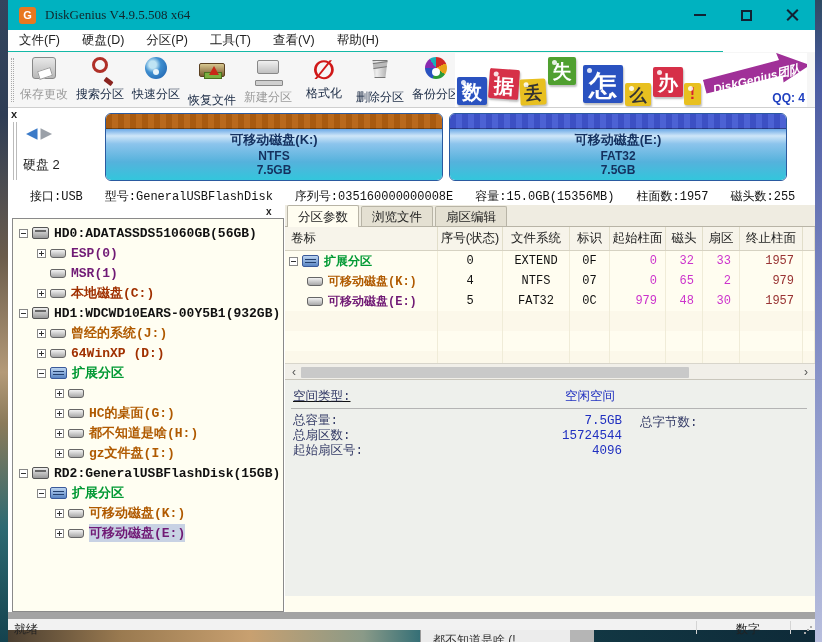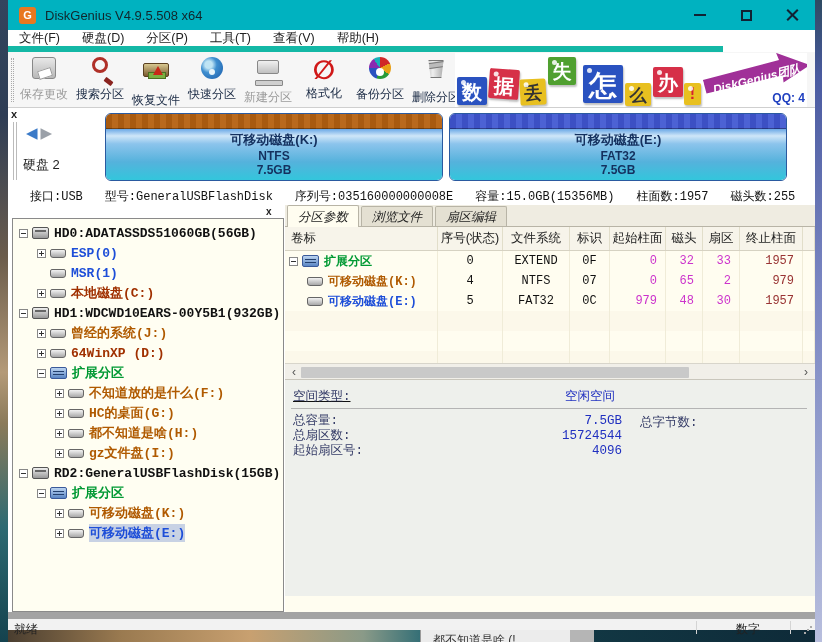--- a/index.html
+++ b/index.html
@@ -20,32 +20,32 @@
   .frag-win span { display:block; margin:2px 0 0 12px; font-size:12px; color:#333; white-space:nowrap; }
   .frag-gray { left:570px; top:630px; width:24px; height:12px; background:#b5b5b5; }
 
   
   .win { left:8px; top:0; width:807px; height:630px; background:#ffffff; }
 
   
   .titlebar { left:0; top:0; width:807px; height:30px; background:#00b2c0; display:flex; align-items:center; }
   .app-icon { width:17px; height:17px; margin-left:11px; background:#e87820; border-radius:3px;
     color:#fff; font-weight:bold; font-size:11px; line-height:17px; text-align:center; }
-  .title-text { margin-left:9px; font-size:13px; color:#10262b; }
+  .title-text { margin-left:9px; font-size:13px; color:#10262b;font-family:Liberation Serif, serif; }
   .winbtns { position:absolute; right:0; top:0; height:30px; display:flex; }
   .winbtn { width:46px; height:30px; display:flex; align-items:center; justify-content:center; }
   .g-min { width:12px; height:2px; background:#123; }
   .g-max { width:11px; height:11px; border:2px solid #123; }
   .g-close { position:relative; width:13px; height:13px; }
   .g-close::before,.g-close::after { content:""; position:absolute; left:-1px; top:5px; width:15px; height:2px; background:#123; }
   .g-close::before { transform:rotate(45deg); } .g-close::after { transform:rotate(-45deg); }
 
   
   .menubar { left:0; top:30px; width:715px; height:22px; background:#fff; display:flex; align-items:center;
-    border-bottom:6px solid #14b8a6; }
+    border-bottom:1px solid #14b8a6; }
   .menu-item { padding:0 11px; font-size:12.5px; color:#222; }
 
   
   .toolbar { left:0; top:52px; width:807px; height:56px; background:#f6f6f6; border-bottom:1px solid #cfcfcf; }
   .tb-grip { position:absolute; left:3px; top:6px; width:3px; height:44px;
     border-left:1px dotted #aaa; border-right:1px dotted #aaa; }
   .tb-btns { position:absolute; left:8px; top:2px; display:flex; }
   .tb-btn { width:56px; height:52px; text-align:center; }
   .tb-ico { width:30px; height:28px; margin:2px auto 1px auto; position:relative; }
   .tb-label { font-size:12px; color:#1a2a44; }
@@ -113,28 +113,28 @@
   .exp::before,.exp.minus::before { content:""; position:absolute; left:1px; top:3px; width:5px; height:1px; background:#333; }
   .exp.plus::after { content:""; position:absolute; left:3px; top:1px; width:1px; height:5px; background:#333; }
   .exp.none { border:none; background:transparent; }
   .exp.none::before { display:none; }
   .ico-disk { width:17px; height:12px; border:1px solid #555; border-radius:2px; background:linear-gradient(#eee,#999); margin-right:5px; position:relative; flex:none; }
   .ico-disk::after { content:""; position:absolute; left:2px; top:2px; width:11px; height:2px; background:#666; }
   .ico-ext { width:17px; height:12px; border:1px solid #3a5a9a; border-radius:2px; background:linear-gradient(#bcd4f0,#5a86c4); margin-right:5px; position:relative; flex:none; }
   .ico-ext::after { content:""; position:absolute; left:2px; top:3px; width:11px; height:1px; background:#23406e; box-shadow:0 3px 0 #23406e; }
   .ico-drive { width:16px; height:9px; border:1px solid #666; border-radius:2px 2px 3px 3px; background:linear-gradient(#f2f2f2,#a8a8a8); margin-right:5px; flex:none; }
   .lvl0 { padding-left:4px; } .lvl1 { padding-left:22px; } .lvl2 { padding-left:40px; }
-  .c-black { color:#111; } .c-blue { color:#1d4ed8; } .c-red { color:#a03000; }
+  .c-black { color:#111; } .c-blue { color:#701a75; } .c-red { color:#a03000; }
   .c-orange { color:#b05a00; } .c-green { color:#009933; }
   .sel { background:#c8d2e4; }
 
   
   .rpanel { left:277px; top:205px; width:530px; height:407px; background:#fffdf0; }
   .tabbar { height:22px; background:#efece1; border-bottom:1px solid #b8b4a6; display:flex; align-items:flex-end; }
-  .tab { height:20px; line-height:20px; padding:0 10px; font-size:12.5px; color:#222; border:1px solid #b8b4a6; border-bottom:none; margin-left:2px; background:#e4e0d2; border-radius:2px 2px 0 0;font-style:italic; }
+  .tab { height:20px; line-height:20px; padding:0 10px; font-size:12.5px; color:#222; border:1px solid #b8b4a6; border-bottom:none; margin-left:2px; background:#e4e0d2; border-radius:2px 2px 0 0; }
   .tab.active { background:#fffdf0; height:22px; line-height:22px; margin-bottom:-1px; }
   .tgrid { display:grid; grid-template-columns:153px 65px 67px 40px 56px 37px 37px 63px 1fr; }
   .thead { height:24px; background:#f7f4ea; border-bottom:1px solid #d6d2c2; }
   .thead > div { display:flex; align-items:center; justify-content:center; font-size:12.5px; color:#222; border-right:1px solid #e2deca; }
   .thead > div:first-child { justify-content:flex-start; padding-left:6px; }
   .trow { height:20px; background:#fffdf0; }
   .trow > div { display:flex; align-items:center; border-right:1px solid #f0ecd8; font-family:"Liberation Mono",monospace; font-size:12px; }
   .cell-label { padding-left:4px; font-weight:bold; font-size:13px; white-space:nowrap; overflow:hidden; }
   .cell-c { justify-content:center; }
   .cell-r { justify-content:flex-end; padding-right:8px; }
@@ -219,51 +219,51 @@
           <div class="tb-label">保存更改</div>
         </div>
         <div class="tb-btn">
           <div class="tb-ico">
               <div class="i-search"></div>
             </div>
           <div class="tb-label">搜索分区</div>
         </div>
         <div class="tb-btn">
           <div class="tb-ico">
+              <div class="i-cd"></div>
+            </div>
+          <div class="tb-label">快速分区</div>
+        </div>
+        <div class="tb-btn">
+          <div class="tb-ico">
               <div class="i-recover"></div>
             </div>
           <div class="tb-label">恢复文件</div>
-        </div>
-        <div class="tb-btn">
-          <div class="tb-ico">
-              <div class="i-cd"></div>
-            </div>
-          <div class="tb-label">快速分区</div>
         </div>
         <div class="tb-btn disabled">
           <div class="tb-ico">
               <div class="i-laptop"></div>
             </div>
           <div class="tb-label">新建分区</div>
         </div>
         <div class="tb-btn">
           <div class="tb-ico i-format">∅</div>
           <div class="tb-label">格式化</div>
         </div>
         <div class="tb-btn">
           <div class="tb-ico">
+              <div class="i-trash"></div>
+            </div>
+          <div class="tb-label">删除分区</div>
+        </div>
+        <div class="tb-btn">
+          <div class="tb-ico">
               <div class="i-pie"></div>
             </div>
           <div class="tb-label">备份分区</div>
-        </div>
-        <div class="tb-btn">
-          <div class="tb-ico">
-              <div class="i-trash"></div>
-            </div>
-          <div class="tb-label">删除分区</div>
         </div>
       </div>
 
       <div class="ad">
         <div class="tag t-blue" style="left:2px;top:24px;width:30px;height:28px;font-size:20px;line-height:30px;">数</div>
         <div class="tag t-red" style="left:34px;top:16px;width:30px;height:30px;font-size:20px;line-height:34px;transform:rotate(4deg);">据</div>
         <div class="tag t-yellow" style="left:65px;top:26px;width:26px;height:26px;font-size:18px;line-height:28px;transform:rotate(-3deg);">丢</div>
         <div class="tag t-green" style="left:93px;top:4px;width:28px;height:28px;font-size:19px;line-height:30px;">失</div>
         <div class="tag t-blue" style="left:128px;top:12px;width:40px;height:38px;font-size:28px;line-height:42px;">怎</div>
         <div class="tag t-yellow" style="left:170px;top:30px;width:26px;height:23px;font-size:17px;line-height:25px;">么</div>
@@ -349,21 +349,20 @@
           <span>64WinXP (D:)</span>
         </div>
       <div class="tree-item lvl1 c-green">
           <span class="exp minus"></span>
           <span class="ico-ext"></span>
           <span>扩展分区</span>
         </div>
       <div class="tree-item lvl2 c-orange">
           <span class="exp plus"></span>
           <span class="ico-drive"></span>
-          <span>不知道放的是什么(F:)</span>
         </div>
       <div class="tree-item lvl2 c-orange">
           <span class="exp plus"></span>
           <span class="ico-drive"></span>
           <span>HC的桌面(G:)</span>
         </div>
       <div class="tree-item lvl2 c-orange">
           <span class="exp plus"></span>
           <span class="ico-drive"></span>
           <span>都不知道是啥(H:)</span>

